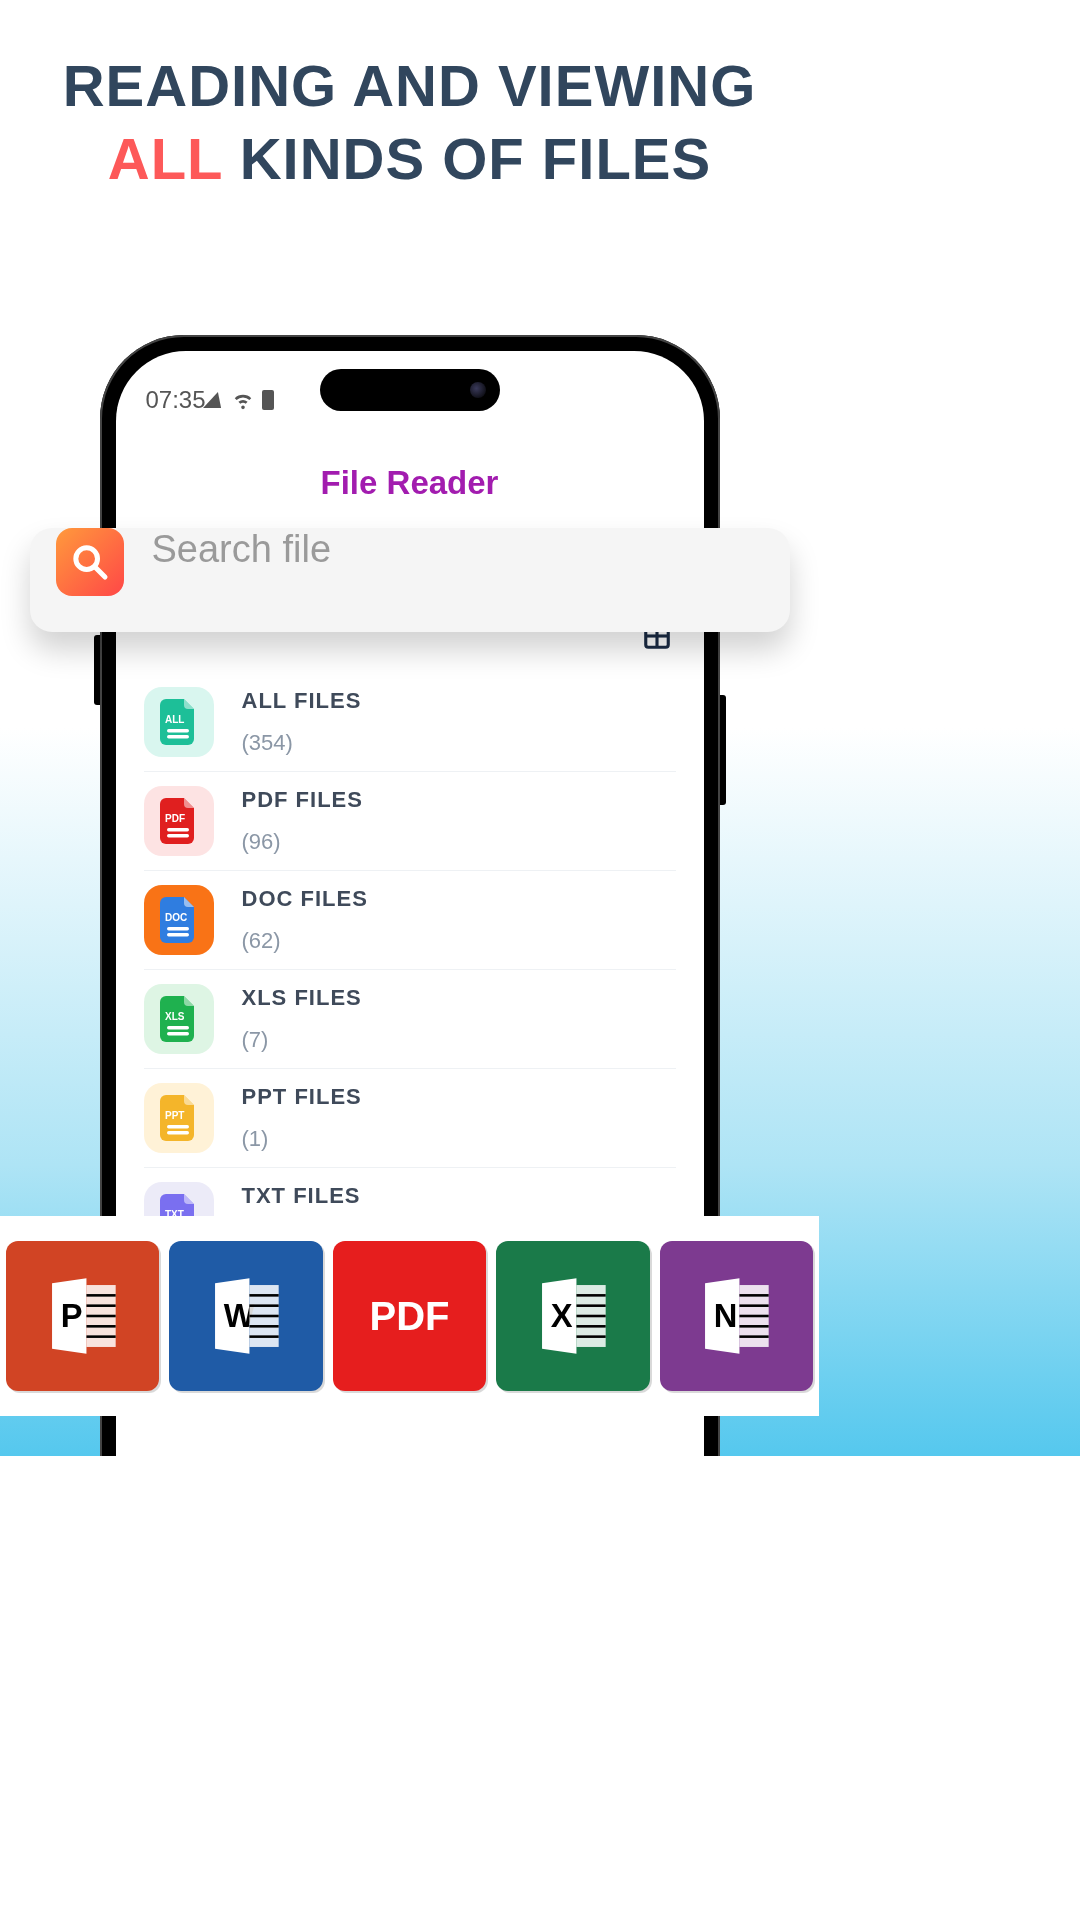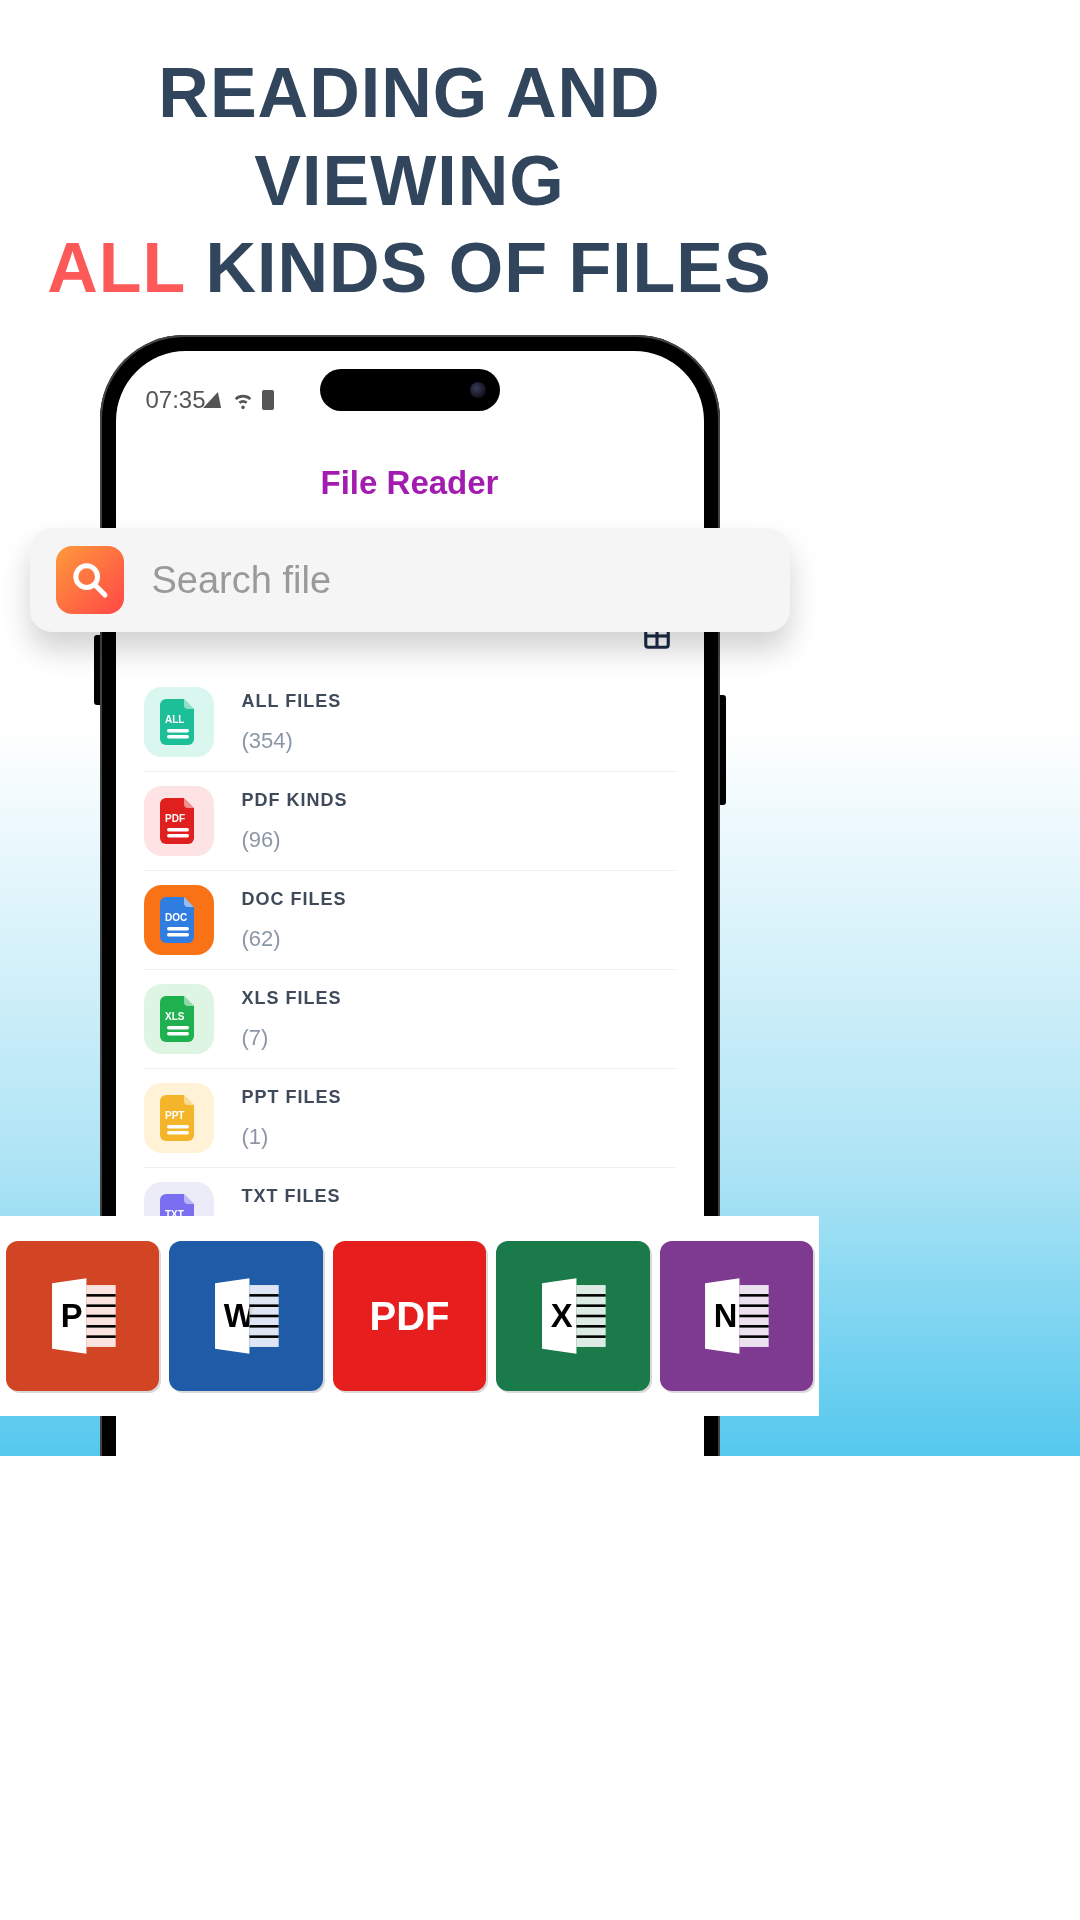--- a/index.html
+++ b/index.html
@@ -11,21 +11,21 @@
     overflow: hidden;
     position: relative;
   }
 
   
   .headline {
     text-align: center;
     font-weight: 900;
     letter-spacing: 1px;
     color: #31465d;
-    font-size: 70px;
+    font-size: 58px;
     line-height: 1.25;
     padding-top: 50px;
   }
   .headline .accent { color: #fd5959; }
 
   
   .phone {
     position: absolute;
     left: 50%;
     top: 335px;
@@ -106,21 +106,20 @@
     position: absolute;
     top: 528px;
     left: 50%;
     transform: translateX(-50%);
     width: 760px;
     height: 104px;
     background: #f5f5f5;
     border-radius: 22px;
     box-shadow: 0 18px 30px rgba(0,0,0,0.18);
     display: flex;
-    align-items: center;
     padding: 0 26px;
     gap: 28px;
     z-index: 10;
   }
   .search-icon-box {
     width: 68px; height: 68px;
     border-radius: 16px;
     background: linear-gradient(135deg, #ff9a3c, #ff4747);
     display:flex;align-items:center;justify-content:center;
   }
@@ -154,21 +153,21 @@
   }
   .file-row:last-child{border-bottom:none;}
   .file-icon {
     width: 70px; height: 70px;
     border-radius: 18px;
     display:flex;align-items:center;justify-content:center;
     font-size: 0;
   }
   .file-icon svg{width:38px;height:46px;}
   .file-text .label {
-    font-size: 18px;
+    font-size: 22px;
     letter-spacing: 1px;
     font-weight: 700;
     color: #3f4a5a;
   }
   .file-text .count {
     font-size: 22px;
     color: #8b97a6;
     margin-top: 16px;
   }
 
@@ -265,21 +264,21 @@
     <span class="file-icon ic-pdf">
       <svg viewBox="0 0 38 46">
     <path fill="#e01f1f" d="M6 0h18l10 10v30a6 6 0 0 1-6 6H6a6 6 0 0 1-6-6V6a6 6 0 0 1 6-6z"></path>
     <path fill="#ffffff" opacity="0.5" d="M24 0l10 10H28a4 4 0 0 1-4-4z"></path>
     <text x="5" y="24" font-size="10" font-weight="700" fill="#ffffff" font-family="Arial">PDF</text>
     <rect x="7" y="30" width="22" height="3.5" rx="1.7" fill="#ffffff"></rect>
     <rect x="7" y="36" width="22" height="3.5" rx="1.7" fill="#ffffff"></rect>
   </svg>
     </span>
     <span class="file-text">
-      <div class="label">PDF KINDS</div>
+      <div class="label">PDF FILES</div>
       <div class="count">(96)</div>
     </span>
           </div>
           <div class="file-row">
     <span class="file-icon ic-doc">
       <svg viewBox="0 0 38 46">
     <path fill="#2f7de0" d="M6 0h18l10 10v30a6 6 0 0 1-6 6H6a6 6 0 0 1-6-6V6a6 6 0 0 1 6-6z"></path>
     <path fill="#ffffff" opacity="0.5" d="M24 0l10 10H28a4 4 0 0 1-4-4z"></path>
     <text x="5" y="24" font-size="10" font-weight="700" fill="#ffffff" font-family="Arial">DOC</text>
     <rect x="7" y="30" width="22" height="3.5" rx="1.7" fill="#ffffff"></rect>

